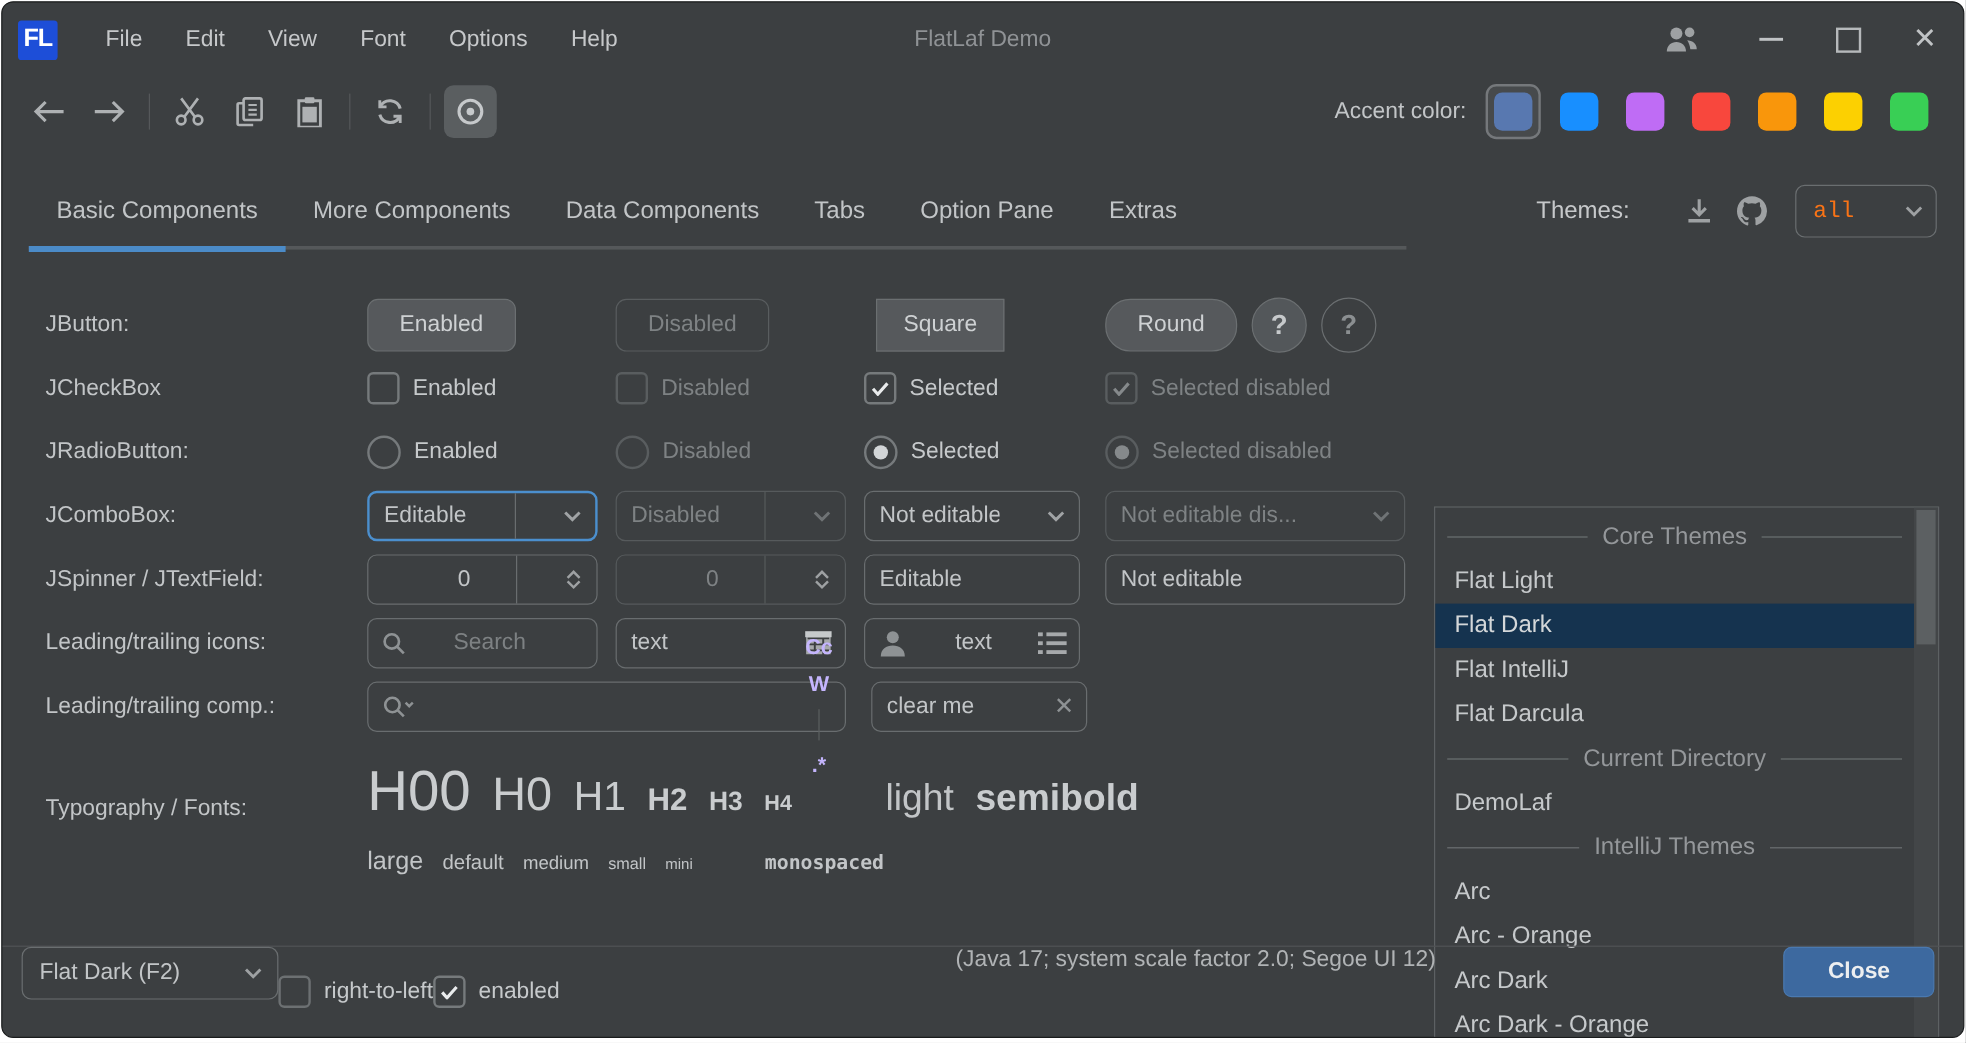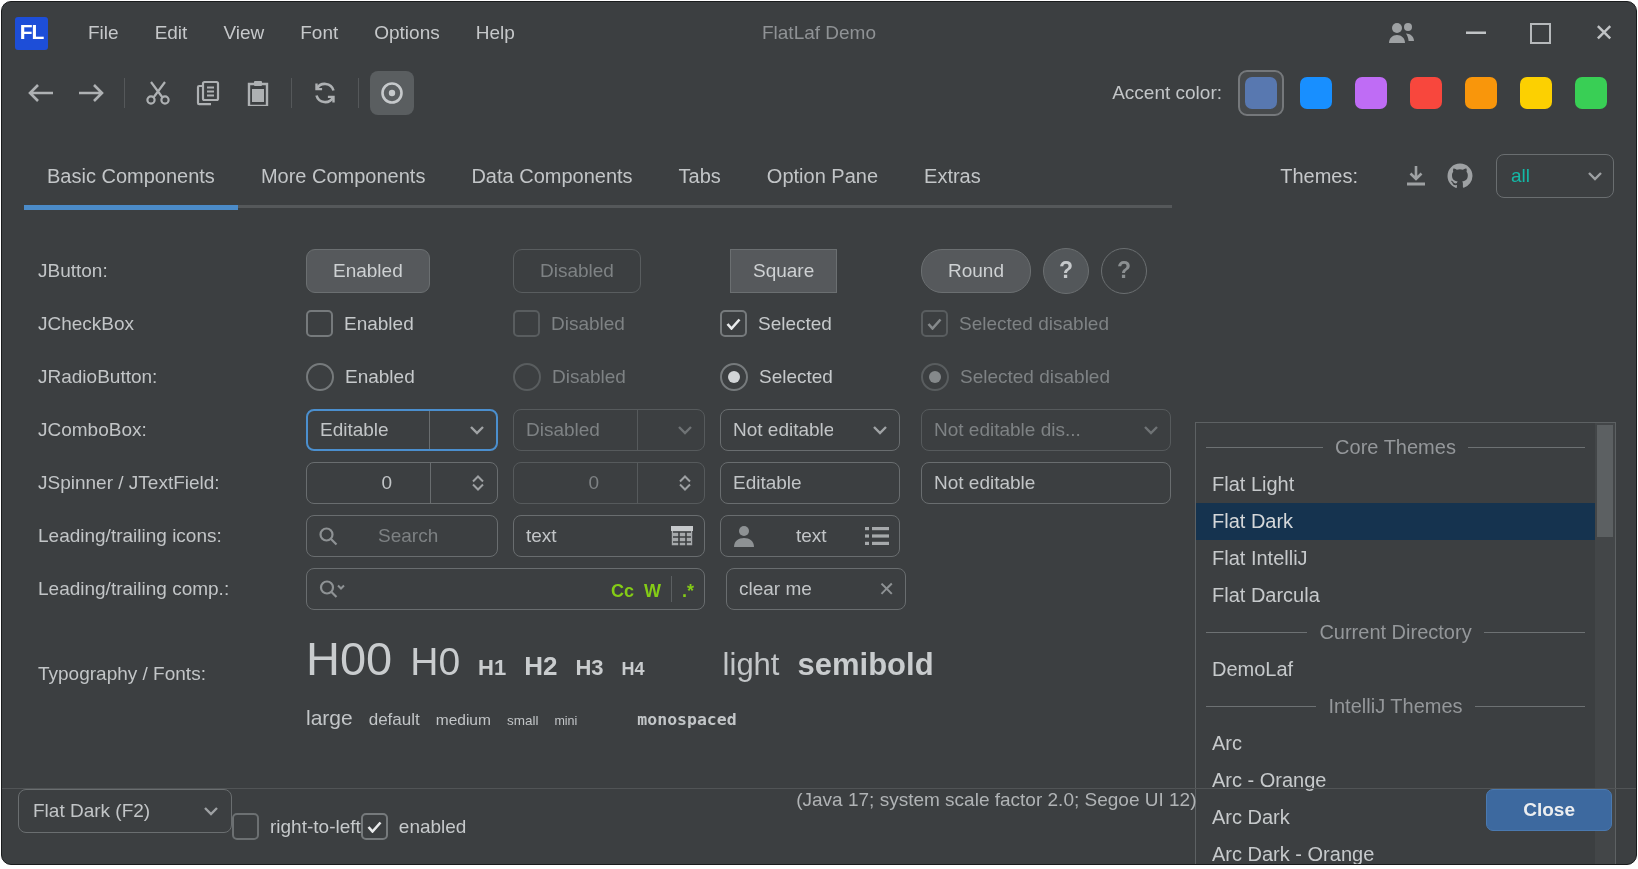--- a/index.html
+++ b/index.html
@@ -36,21 +36,21 @@
   
   .tabstrip{position:relative;height:68px;margin-top:20px;}
   .tabs{display:flex;margin-left:22px;height:100%;}
   .tab{font-size:20px;color:#c2c5c7;padding:0 23px;display:flex;align-items:center;position:relative;}
   .tabs-underline{position:absolute;left:22px;top:63px;width:1148px;height:3px;background:#55585a;}
   .tab.active::after{content:"";position:absolute;left:0;right:0;top:63px;height:5px;background:var(--tab-underline);}
   .themesbar{position:absolute;right:0;top:0;height:100%;display:flex;align-items:center;}
   .themeslabel{font-size:20px;color:#c6c8ca;}
   .ticon{width:44px;height:44px;display:flex;align-items:center;justify-content:center;color:#9ea1a3;}
   .allcombo{width:116px;height:42px;border:1px solid #6a6e70;border-radius:8px;display:flex;align-items:center;margin-left:14px;margin-right:22px;}
-  .allcombo .val{flex:1;padding-left:14px;font-size:19px;color:#14b8a6;}
+  .allcombo .val{flex:1;padding-left:14px;font-size:19px;color:#f97316;font-family:Liberation Mono, monospace;}
   .allcombo .chev{width:36px;color:#9ea1a3;display:flex;justify-content:center;}
 
   
   .main{position:relative;padding-left:14px;}
   .rows{padding:34px 0 0 22px;width:1148px;}
   .row{display:flex;align-items:center;height:53px;}
   .rowlabel{width:268px;font-size:19px;color:#c2c5c7;flex:none;}
   .c192{width:192px;flex:none;margin-right:15px;display:flex;align-items:center;}
   .c180{width:180px;flex:none;margin-right:21px;display:flex;align-items:center;}
   .c250{width:250px;flex:none;display:flex;align-items:center;}
@@ -81,31 +81,31 @@
   .field.focused{border:2px solid var(--focus);}
   .field.disabled{border-color:#565a5c;color:#7e8284;}
   .field.disabled .divider{background:#565a5c;}
   .field.disabled .chevbox{color:#6f7375;}
   .caret{width:2px;height:24px;background:#e8eaec;margin-left:1px;}
   .spinval{flex:1;text-align:right;padding-right:10px;}
   .spinbtns{width:38px;height:100%;display:flex;flex-direction:column;align-items:center;justify-content:center;color:#9ea1a3;flex:none;}
   .placeholder{color:#7d8183;}
   .leadicon{margin-left:11px;color:#8e9294;display:flex;flex:none;}
   .trailicon{margin-right:10px;color:#a6a9ab;display:flex;flex:none;}
-  .sbtns{display:flex;align-items:flex-end;gap:10px;font-weight:700;font-size:18px;color:#84cc16;margin-right:10px;}
+  .sbtns{display:flex;align-items:center;gap:10px;font-weight:700;font-size:18px;color:#c4b5fd;margin-right:10px;flex-direction:column;}
   .sbtns .vline{width:1px;height:26px;background:#5b5f61;}
   .wide400{width:399px;flex:none;margin-right:21px;display:flex;}
 
   
   .typrow{display:flex;margin-top:14px;}
   .typblock{padding-top:2px;}
   .headline{display:flex;align-items:baseline;gap:18px;color:#c9ccce;}
   .h00{font-size:47px;font-weight:400;}
   .h0{font-size:39px;font-weight:400;}
-  .h1{font-size:22px;font-weight:700;}
+  .h1{font-size:34px;font-weight:400;}
   .h2{font-size:26px;font-weight:600;}
   .h3{font-size:22px;font-weight:600;}
   .h4{font-size:18px;font-weight:700;}
   .wlight{font-size:31px;font-weight:100;margin-left:60px;color:#c2c5c7;}
   .wsemi{font-size:31px;font-weight:700;}
   .sizeline{display:flex;align-items:baseline;gap:16px;margin-top:20px;color:#c2c5c7;}
   .s-large{font-size:21px;}.s-default{font-size:17px;}.s-medium{font-size:15.5px;}
   .s-small{font-size:13.5px;}.s-mini{font-size:12.5px;}
   .s-mono{font-size:16.5px;font-family:"DejaVu Sans Mono","Liberation Mono",monospace;font-weight:600;margin-left:44px;}
 

